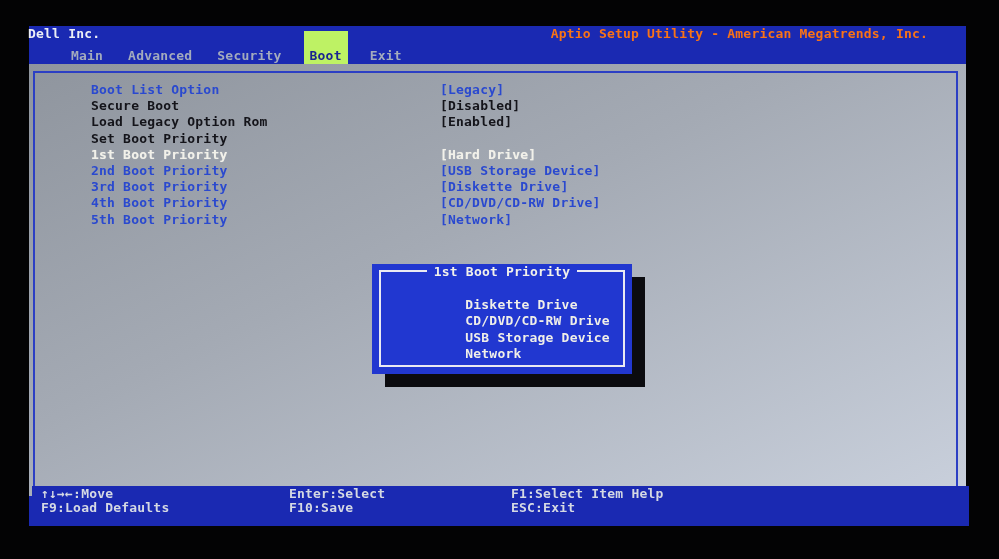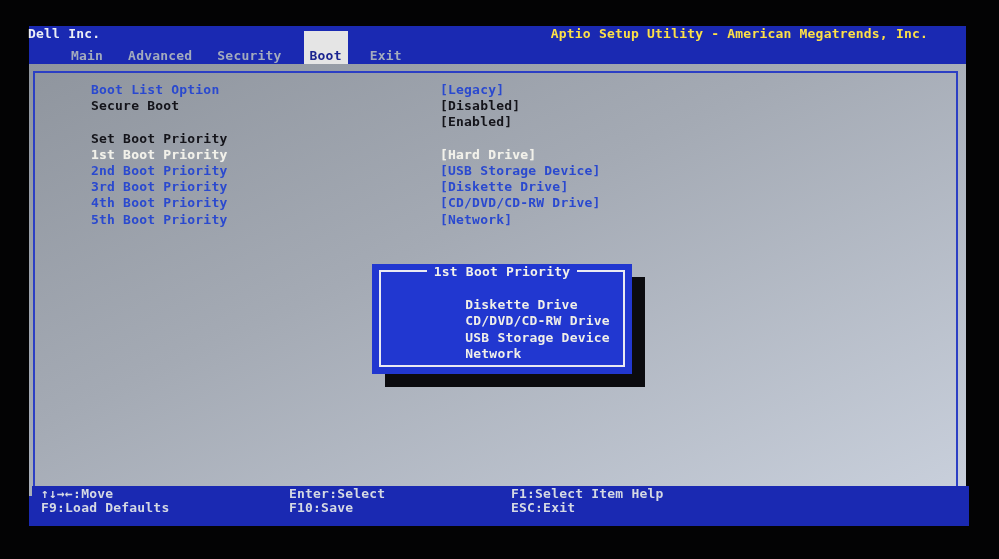--- a/index.html
+++ b/index.html
@@ -15,29 +15,29 @@
     position:absolute;left:29px;top:26px;width:937px;height:500px;
     background:#1a29b2;
   }
   
   .titlebar{
     position:absolute;left:0;top:0;width:100%;height:21px;
     background:#1a29b2;color:#eceef6;
     display:flex;justify-content:space-between;
   }
   .titlebar .vendor{padding-left:2px;margin-left:-3px;}
-  .titlebar .util{padding-right:38px;color:#fde047;}
+  .titlebar .util{padding-right:38px;color:#f97316;}
   
   .menubar{
     position:absolute;left:0;top:21px;width:100%;height:17px;
     background:#1a29b2;
     display:flex;align-items:center;gap:19px;padding-left:39px;box-sizing:border-box;
   }
   .tab{color:#a3abbd;height:16px;line-height:16px;padding:0 3px;cursor:default;}
-  .tab.active{background:#e5e5e5;color:#1b2490;padding:16px 6px;height:17px;line-height:17px;}
+  .tab.active{background:#bef264;color:#1b2490;padding:16px 6px;height:17px;line-height:17px;}
   
   .bodyarea{
     position:absolute;left:0;top:38px;width:100%;height:432px;
     background:linear-gradient(155deg,#8f959e 0%,#a4aab4 42%,#c9d0dc 100%);
   }
   .bodyframe{
     position:absolute;left:4px;top:7px;right:8px;bottom:8px;
     border:2px solid #2c3fc4;pointer-events:none;
   }
   .optlist{position:absolute;left:0;top:18px;width:100%;padding-left:35px;}
@@ -90,20 +90,21 @@
     <div class="optlist">
       <div class="opt-row c-blue">
         <span class="lbl">Boot List Option</span>
         <span class="val">[Legacy]</span>
       </div>
       <div class="opt-row c-black">
         <span class="lbl">Secure Boot</span>
         <span class="val">[Disabled]</span>
       </div>
       <div class="opt-row c-black">
+        <span class="lbl">Load Legacy Option Rom</span>
         <span class="val">[Enabled]</span>
       </div>
       <div class="opt-row c-black">
         <span class="lbl">Set Boot Priority</span>
         <span class="val"></span>
       </div>
       <div class="opt-row c-white">
         <span class="lbl">1st Boot Priority</span>
         <span class="val">[Hard Drive]</span>
       </div>

